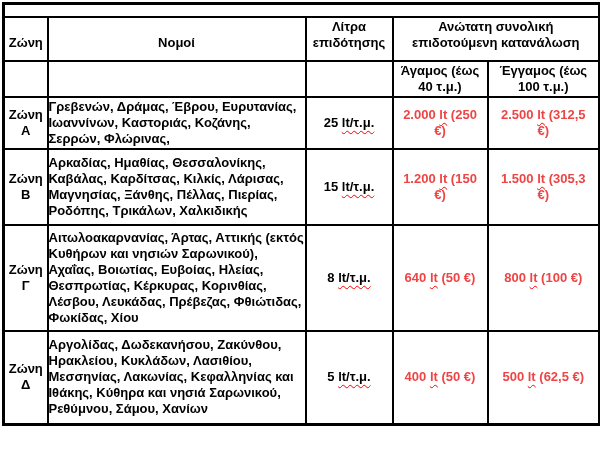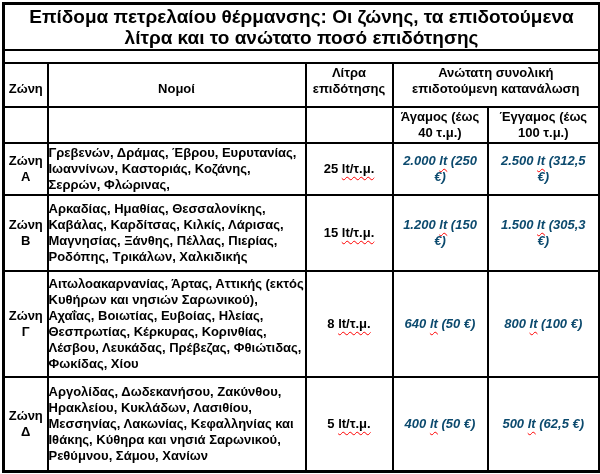--- a/index.html
+++ b/index.html
@@ -48,21 +48,21 @@
   tr.r-h2 { height: 26px; }
   
   tr.r-a { height: 51px; margin-top: 16px; }
   tr.r-b { height: 76px; }
   tr.r-g { height: 106px; }
   tr.r-d { height: 94px; }
   td.c-pref {
     text-align: left;
     padding: 1px 0;
   }
-  td.c-val { color: #0c4a6e; font-style: italic; }
+  td.c-val { color: #ef4444; }
   .val-wrap { margin: 0 auto; }
   .w-single { max-width: 88px; }
   .w-married { max-width: 98px; }
   .wavy {
     text-decoration-line: underline;
     text-decoration-style: wavy;
     text-decoration-color: #ff0000;
     text-decoration-thickness: 1px;
     text-underline-offset: 3px;
   }
@@ -74,23 +74,20 @@
   <table class="main">
     <colgroup>
       <col style="width:44px">
       <col style="width:258px">
       <col style="width:87px">
       <col style="width:95px">
       <col style="width:112px">
     </colgroup>
 
     <tbody>
-        <tr class="r-title">
-      <td class="title-cell" colspan="5">Επίδομα πετρελαίου θέρμανσης: Οι ζώνης, τα επιδοτούμενα λίτρα και το ανώτατο ποσό επιδότησης</td>
-    </tr>
 
     <tr class="r-spacer">
       <td colspan="5"></td>
     </tr>
 
     <tr class="r-h1">
       <td>Ζώνη</td>
       <td>Νομοί</td>
       <td>Λίτρα επιδότησης</td>
       <td colspan="2">Ανώτατη συνολική επιδοτούμενη κατανάλωση</td>

